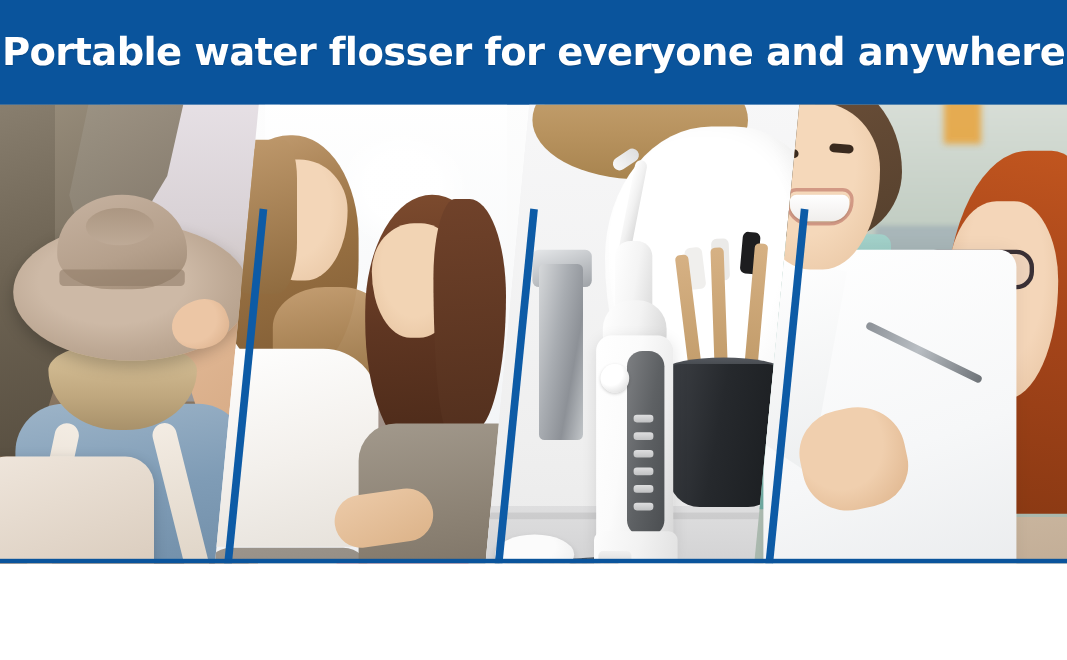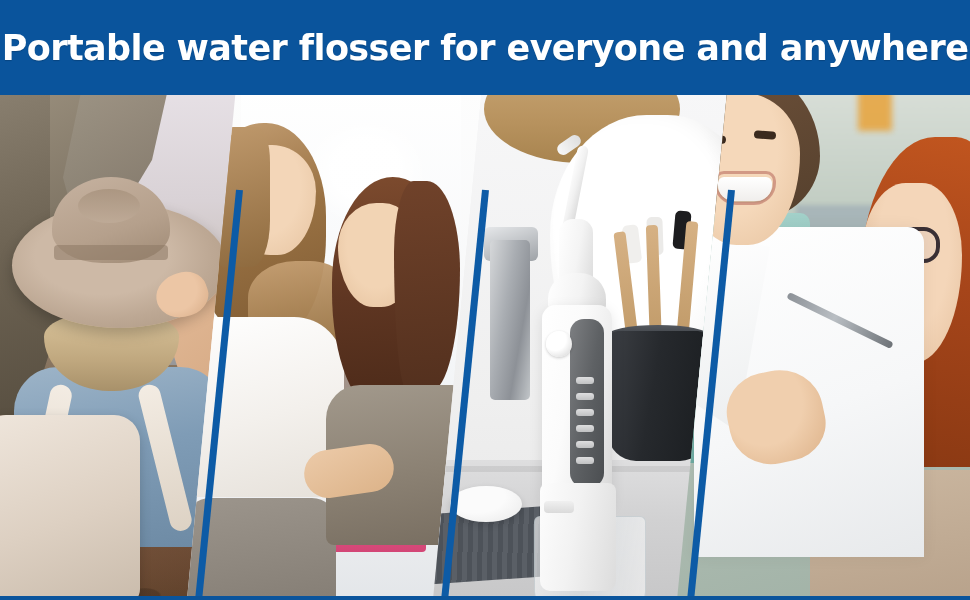--- a/index.html
+++ b/index.html
@@ -9,21 +9,21 @@
     width: 970px;
     height: 600px;
     overflow: hidden;
     font-family: "Liberation Sans", sans-serif;
     background: #ffffff;
   }
 
   .banner {
     position: relative;
     width: 970px;
-    height: 600px;
+    height: 512px;
     background: #0a549c;
     overflow: hidden;
   }
 
   
   .header {
     position: absolute;
     left: 0; top: 0;
     width: 970px;
     height: 95px;

